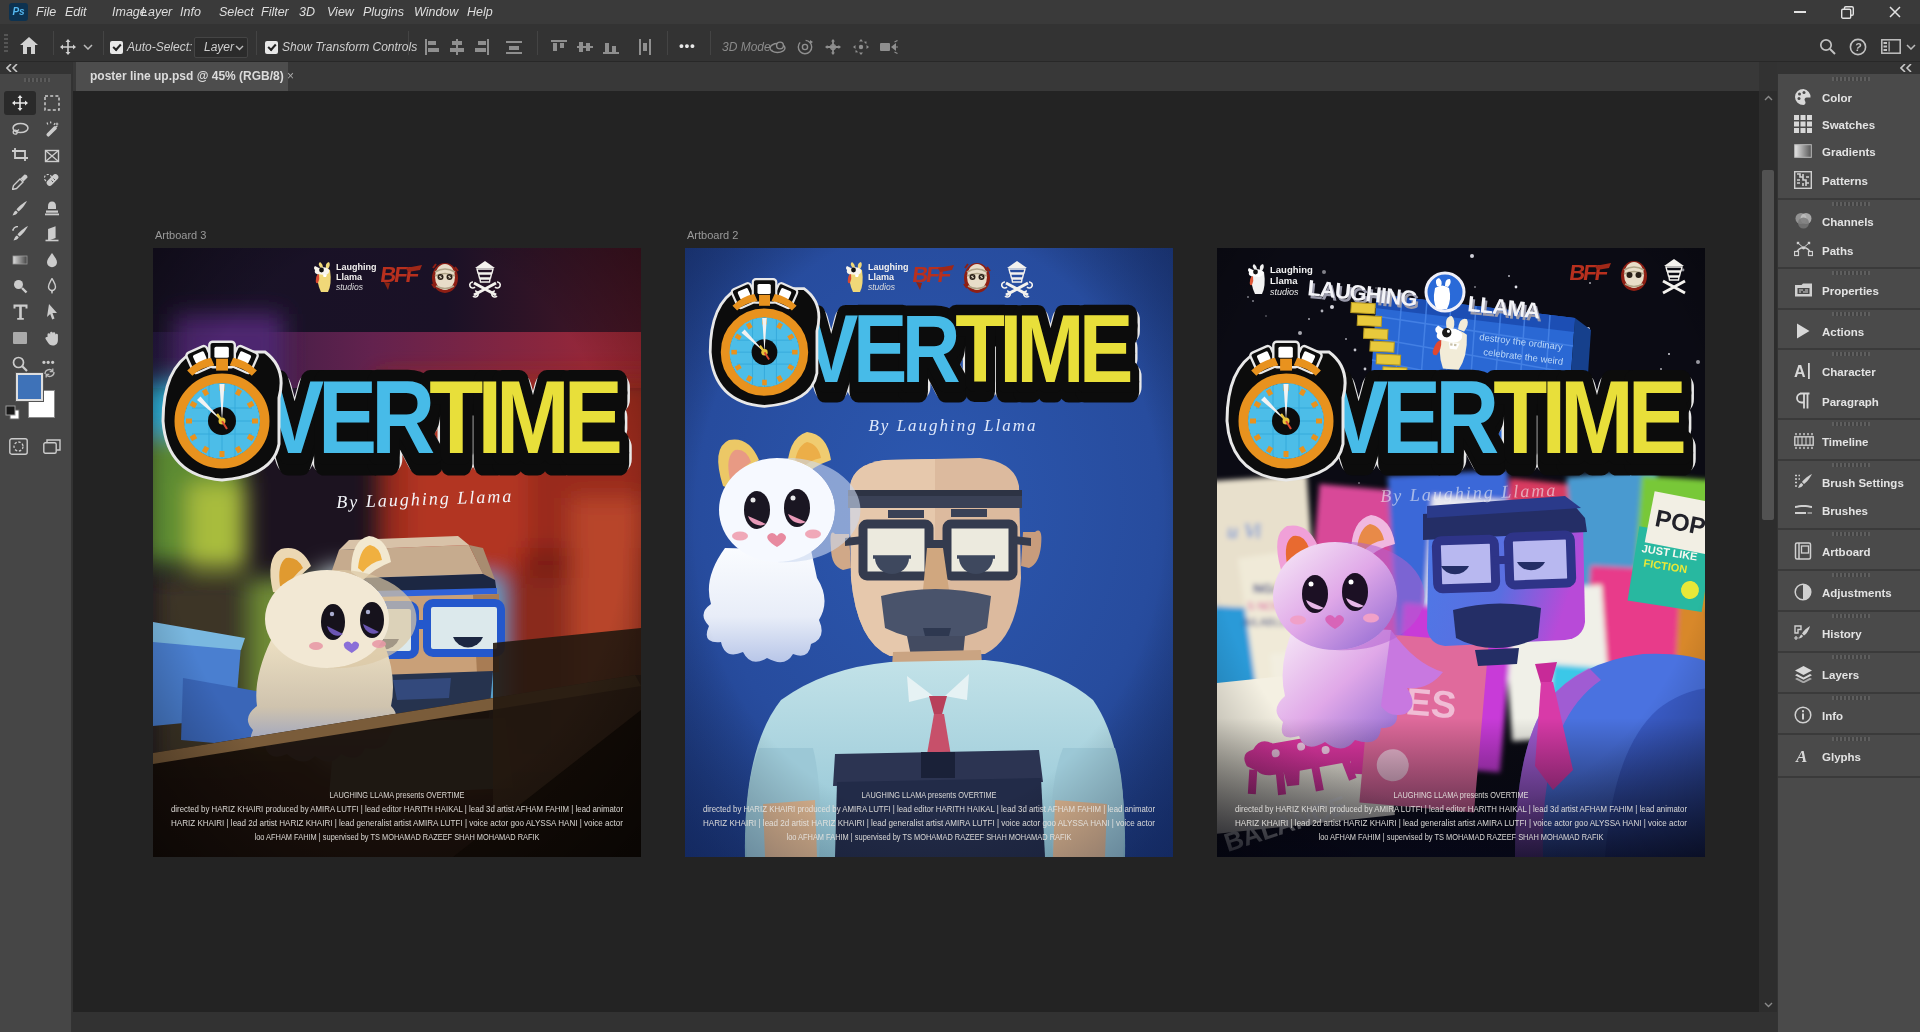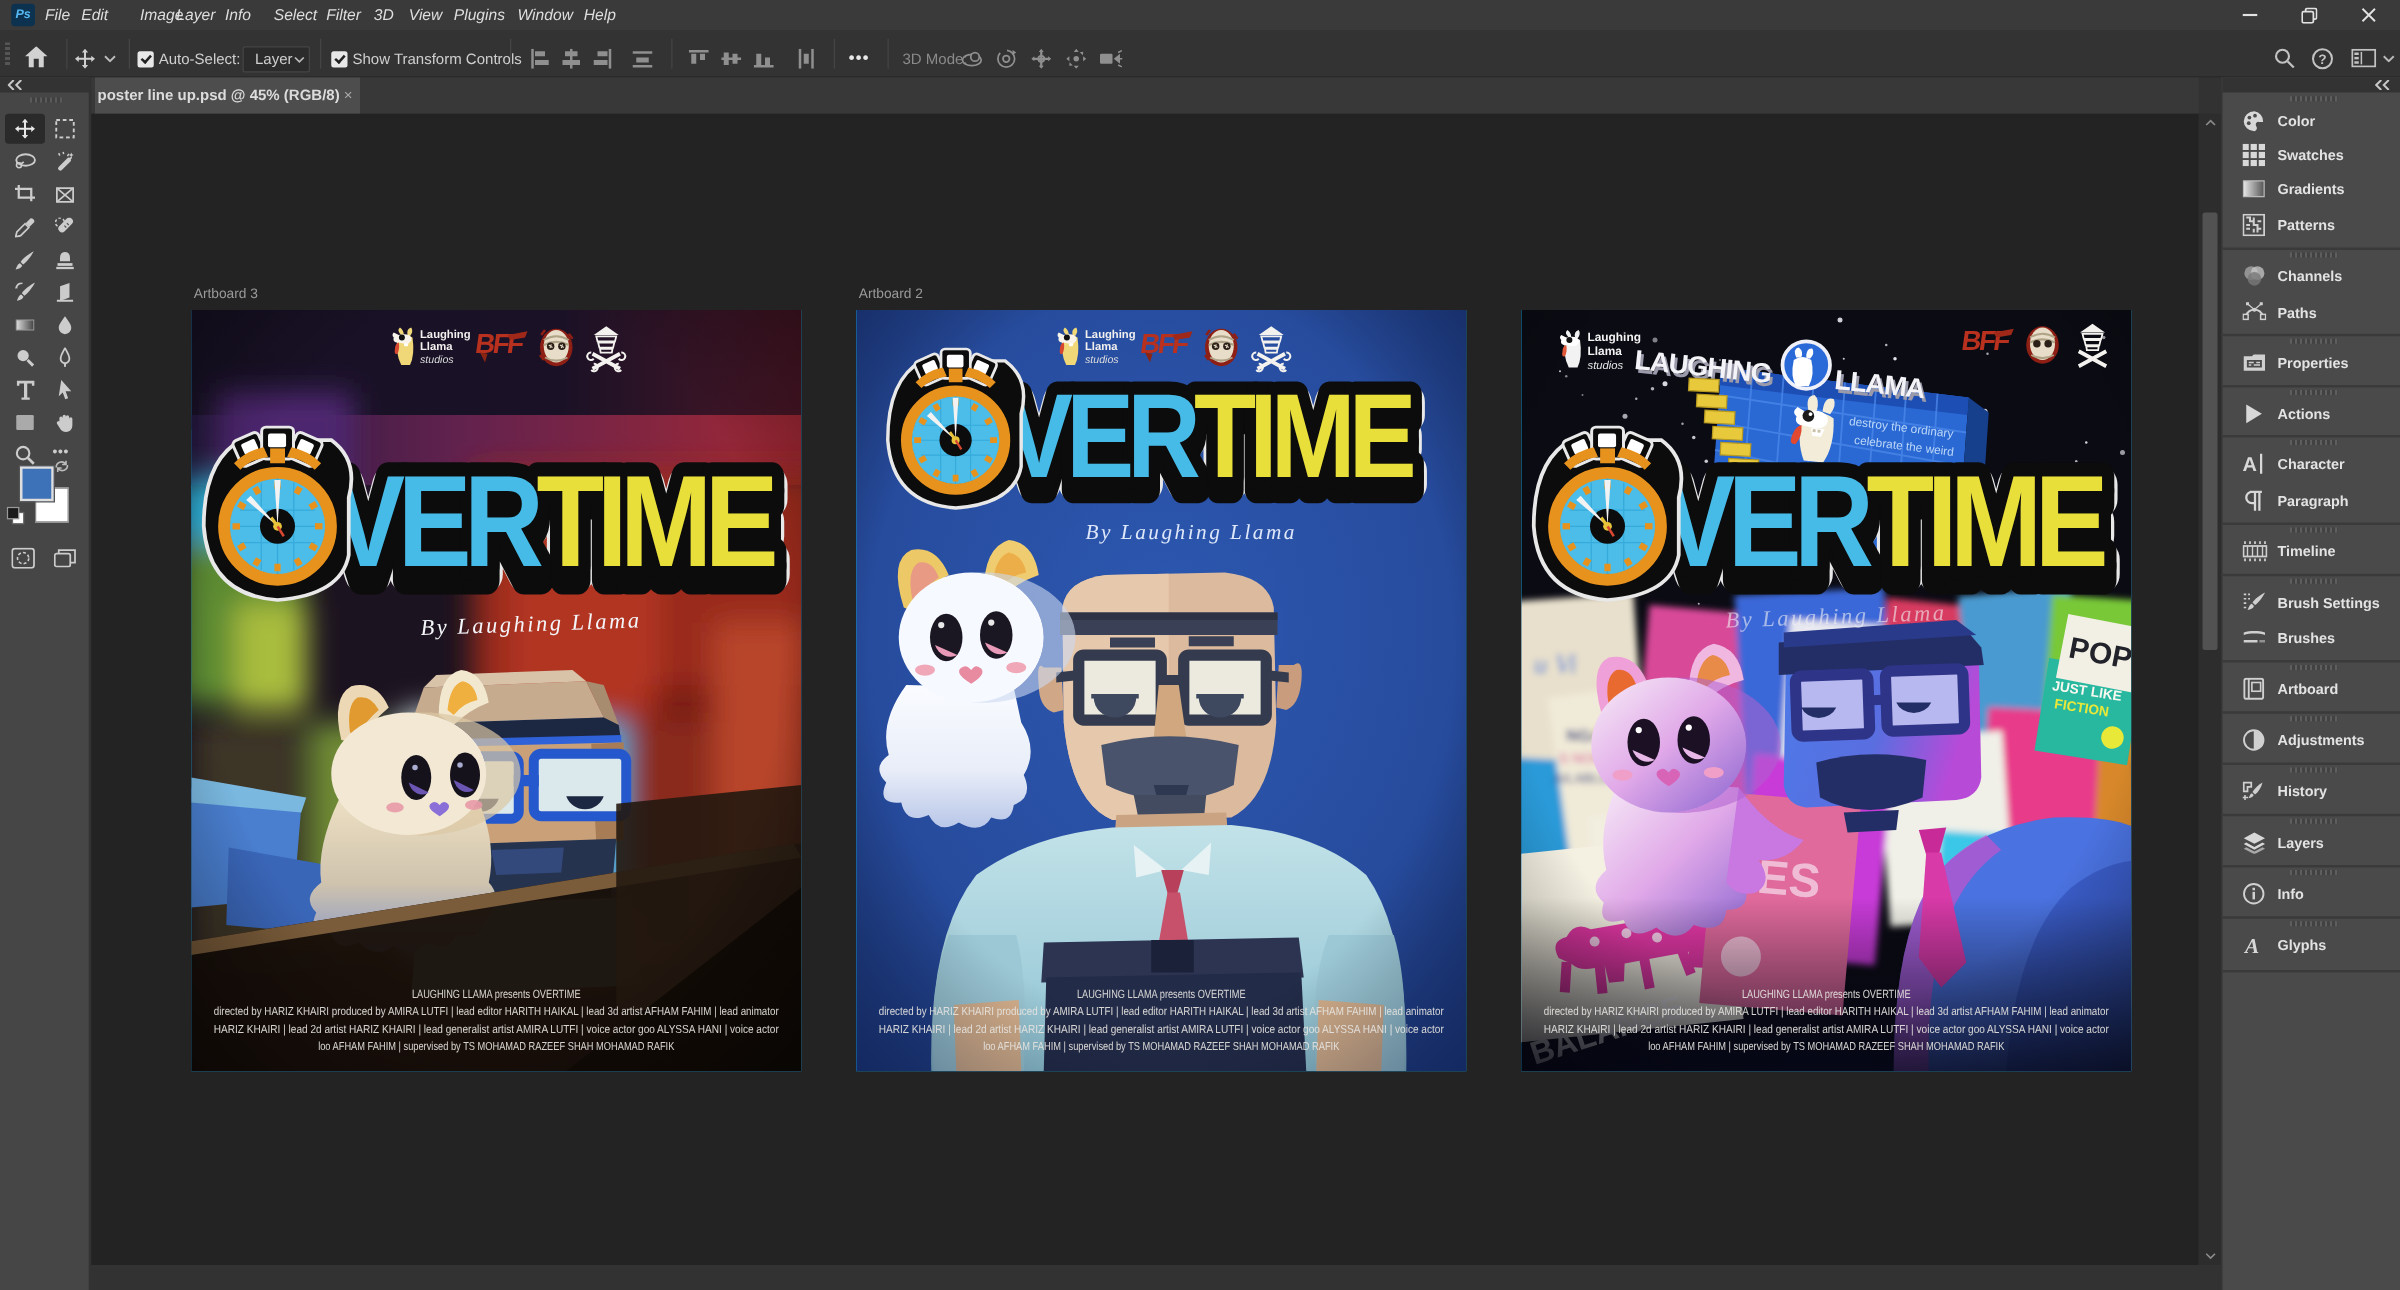--- a/index.html
+++ b/index.html
@@ -9,34 +9,34 @@
   .abs { position:absolute; }
 
   
   #menubar { position:absolute; left:0; top:0; width:1920px; height:24px; background:#3a3a3a;font-style:italic; }
   #psbadge { position:absolute; left:9px; top:3px; width:19px; height:18px; background:#0d3250;
     border-radius:3px; color:#55b8f0; font-size:10px; font-weight:bold; text-align:center; line-height:18px; }
   .menuitem { position:absolute; top:0; height:24px; line-height:24px; color:#dedede; font-size:12.5px; }
 
   
   #optbar { position:absolute; left:0; top:24px; width:1920px; height:38px; background:#333333;
-    border-bottom:1px solid #282828; }
+    border-bottom:1px solid #282828;font-style:italic; }
   .sep { position:absolute; top:7px; height:24px; width:1px; background:#444; }
   .chk { position:absolute; width:13px; height:13px; background:#e8e8e8; border-radius:2px; }
   .chk:after { content:""; position:absolute; left:3px; top:3px; width:6px; height:3px;
     border-left:2px solid #222; border-bottom:2px solid #222; transform:rotate(-48deg); }
   .optlabel { position:absolute; color:#cfcfcf; font-size:12px; }
 
   
   #toolbar { position:absolute; left:0; top:62px; width:72px; height:970px; background:#464646; border-right:1px solid #333; }
 
   
   #tabbar { position:absolute; left:73px; top:62px; width:1686px; height:29px; background:#383838; }
   #doctab { position:absolute; left:3px; top:0; width:212px; height:29px; background:#4d4d4d;
-    color:#dcdcdc; font-size:12px; font-weight:bold; line-height:29px; padding-left:2px; white-space:nowrap; }
+    color:#dcdcdc; font-size:12px; font-weight:bold; line-height:29px; padding-left:14px; white-space:nowrap; }
 
   
   #canvas { position:absolute; left:73px; top:91px; width:1686px; height:921px; background:#232323; }
   .ablabel { position:absolute; color:#9a9a9a; font-size:11px; }
   .artboard { position:absolute; width:488px; height:609px; overflow:hidden; background:#0ea5e9; }
 
   
   #vscroll { position:absolute; left:1759px; top:91px; width:18px; height:921px; background:#2d2d2d; }
   #vthumb { position:absolute; left:3px; top:79px; width:12px; height:350px; background:#525252; border-radius:2px;}
   #bottombar { position:absolute; left:73px; top:1012px; width:1704px; height:20px; background:#3a3a3a; }

